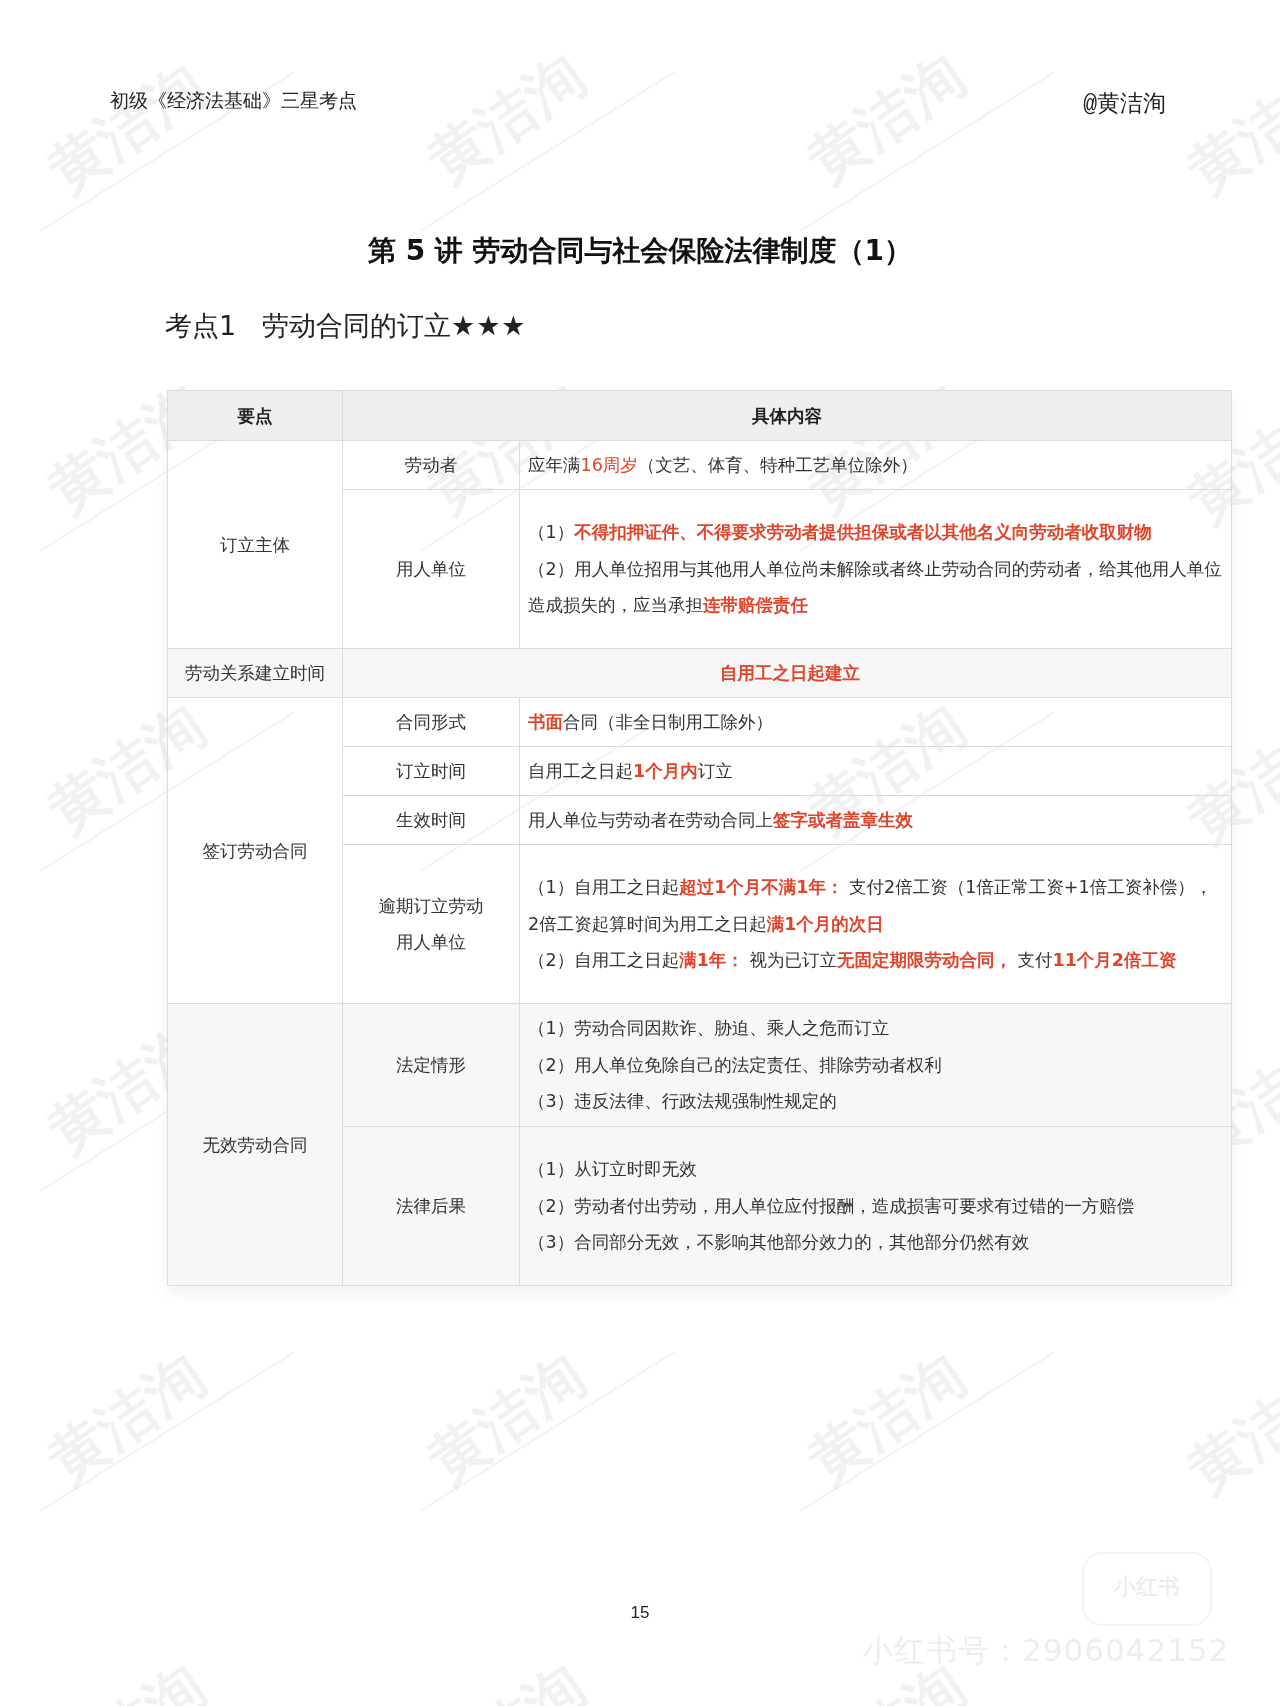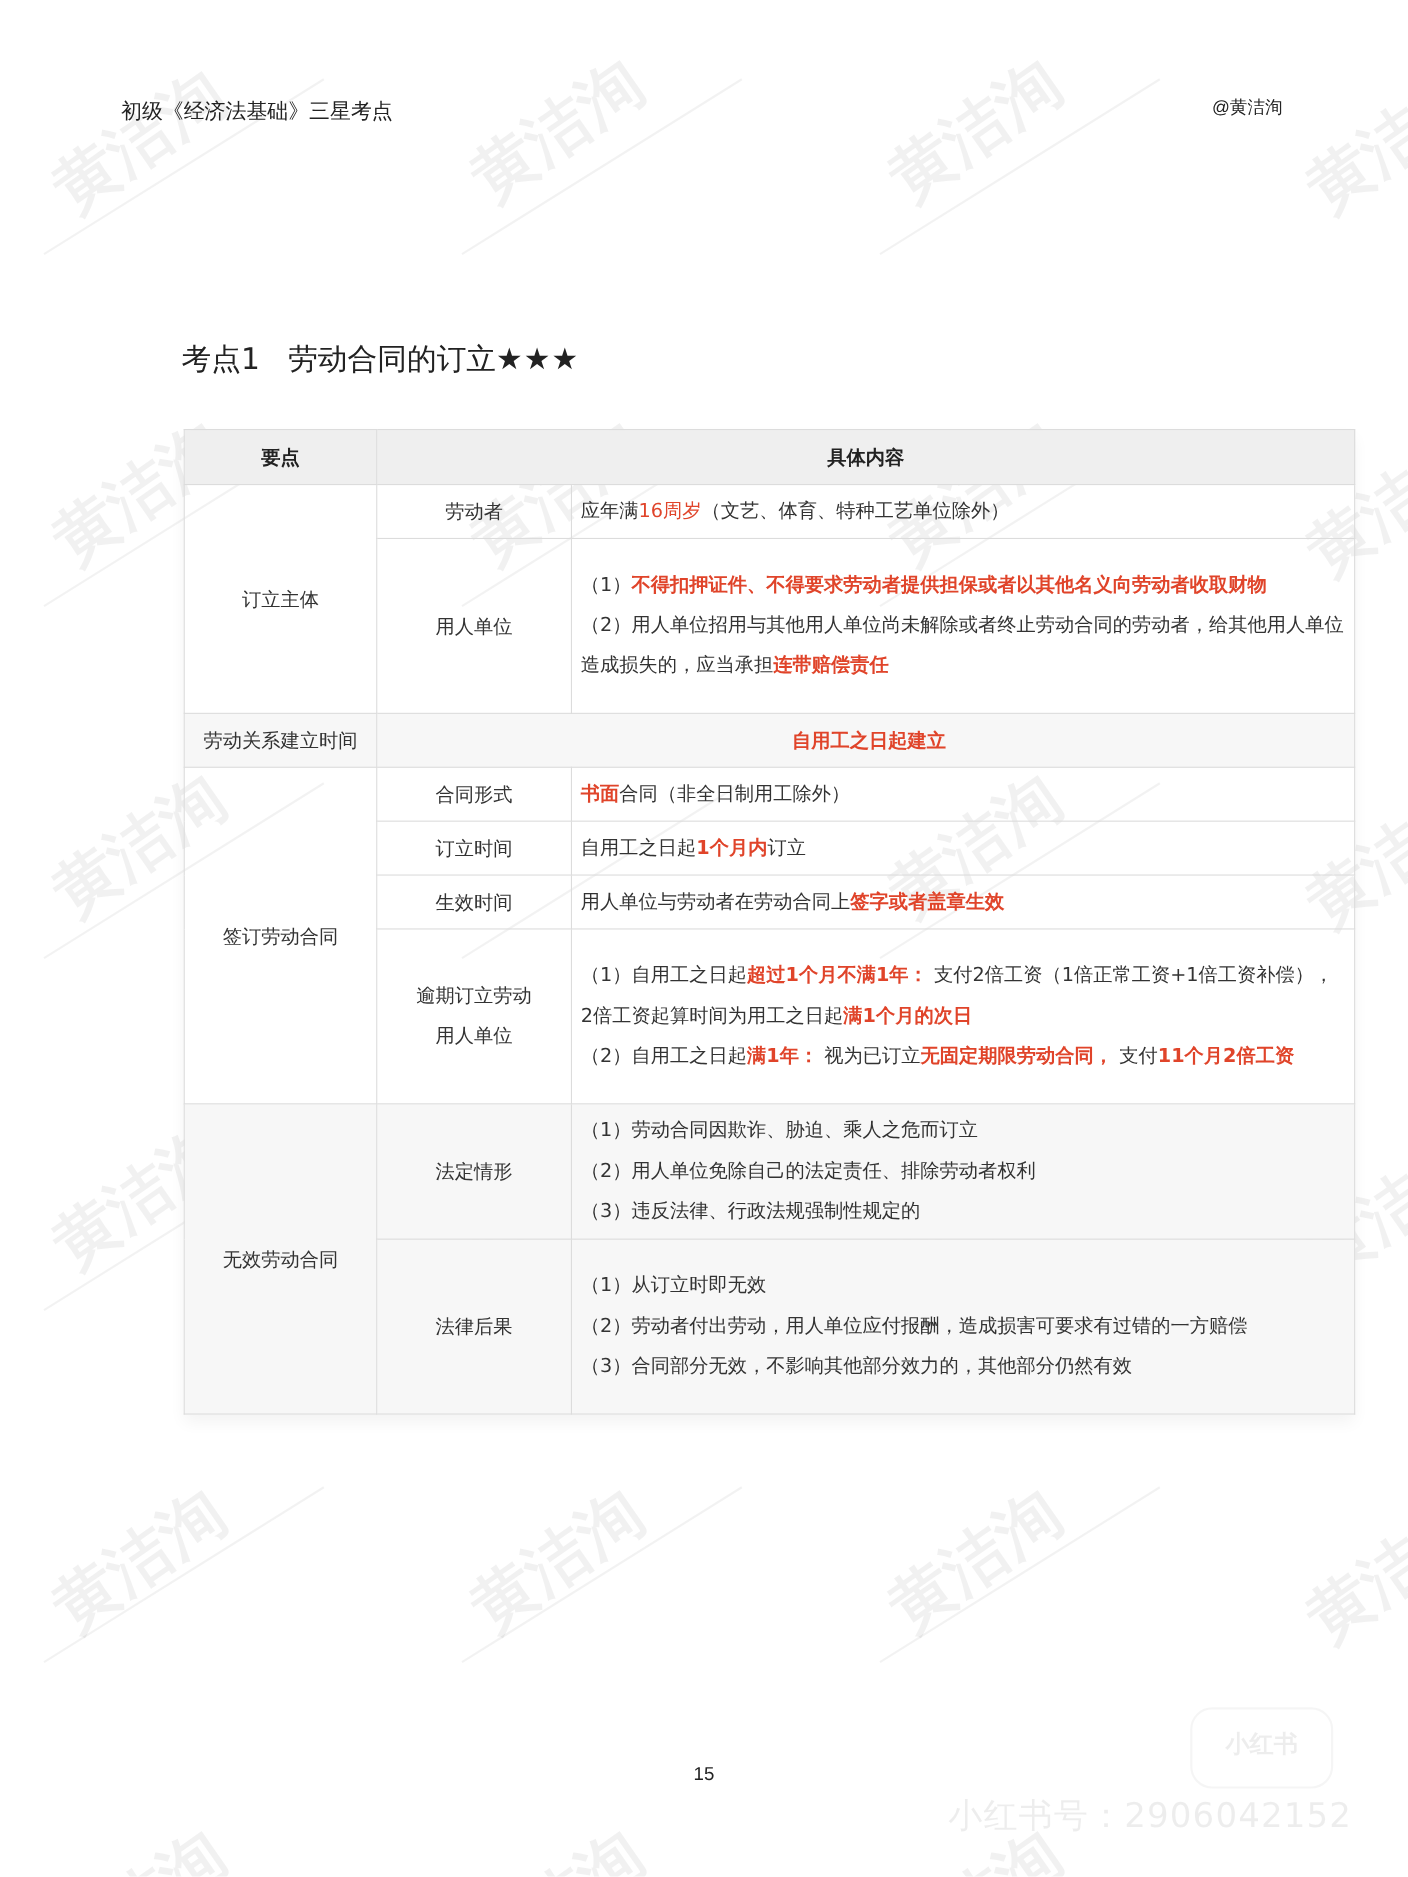--- a/index.html
+++ b/index.html
@@ -8,21 +8,21 @@
     font-family: "DejaVu Serif", "Liberation Serif", serif; color: #222;
   }
   .wm-layer { position: absolute; inset: 0; pointer-events: none; z-index: 0; }
   .wm {
     position: absolute; color: rgba(0,0,0,0.055); font-size: 58px; font-weight: bold;
     transform: rotate(-35deg); font-family: "DejaVu Sans", sans-serif; white-space: nowrap;
   }
   .wm-line { position: absolute; height: 2px; background: rgba(0,0,0,0.05); transform-origin: left center; }
   .content { position: absolute; inset: 0; z-index: 1; }
   .hdr-left { position: absolute; left: 110px; top: 88px; font-size: 19px; color: #222; }
-  .hdr-right { position: absolute; right: 114px; top: 88px; font-size: 16px; color: #222; font-family: Liberation Sans, sans-serif; }
+  .hdr-right { position: absolute; right: 114px; top: 88px; font-size: 23px; color: #222; font-family: Liberation Mono, monospace; }
   .title {
     position: absolute; left: 0; right: 0; top: 232px; text-align: center;
     font-size: 28px; font-weight: bold; font-family: "DejaVu Sans", sans-serif; color: #111;
   }
   .section { position: absolute; left: 165px; top: 308px; font-size: 27px; color: #222; font-family: "DejaVu Sans", sans-serif; }
   .section .stars { letter-spacing: 1px; }
 
   table.main {
     position: absolute; left: 167px; top: 390px; width: 1065px;
     border-collapse: collapse; font-size: 17.5px; font-family: "DejaVu Sans", sans-serif;
@@ -85,20 +85,21 @@
   <div class="wm-line" style="left:800px;top:1190px;width:300px;transform:rotate(-32deg);"></div>
   <div class="wm-line" style="left:40px;top:1510px;width:300px;transform:rotate(-32deg);"></div>
   <div class="wm-line" style="left:420px;top:1510px;width:300px;transform:rotate(-32deg);"></div>
   <div class="wm-line" style="left:800px;top:1510px;width:300px;transform:rotate(-32deg);"></div>
 </div>
 
 <div class="content">
   <div class="hdr-left">初级《经济法基础》三星考点</div>
   <div class="hdr-right">@黄洁洵</div>
 
+  <div class="title">第 5 讲  劳动合同与社会保险法律制度（1）</div>
 
   <div class="section">
     <span>考点1</span>&nbsp;&nbsp;&nbsp;<span>劳动合同的订立</span><span class="stars">★★★</span>
   </div>
 
   <table class="main">
     <tbody>
         <tr>
       <th class="c1">要点</th>
       <th colspan="2">具体内容</th>

